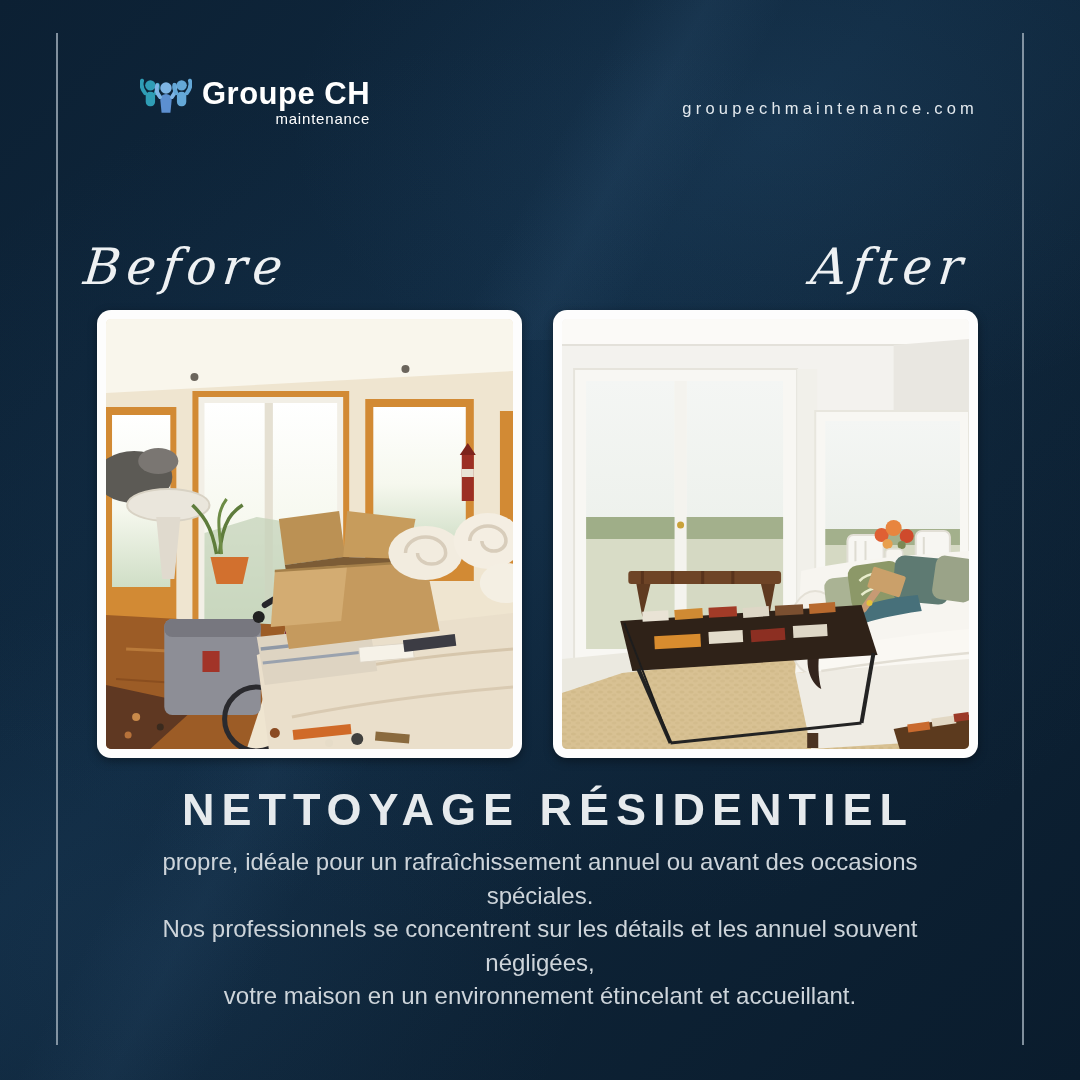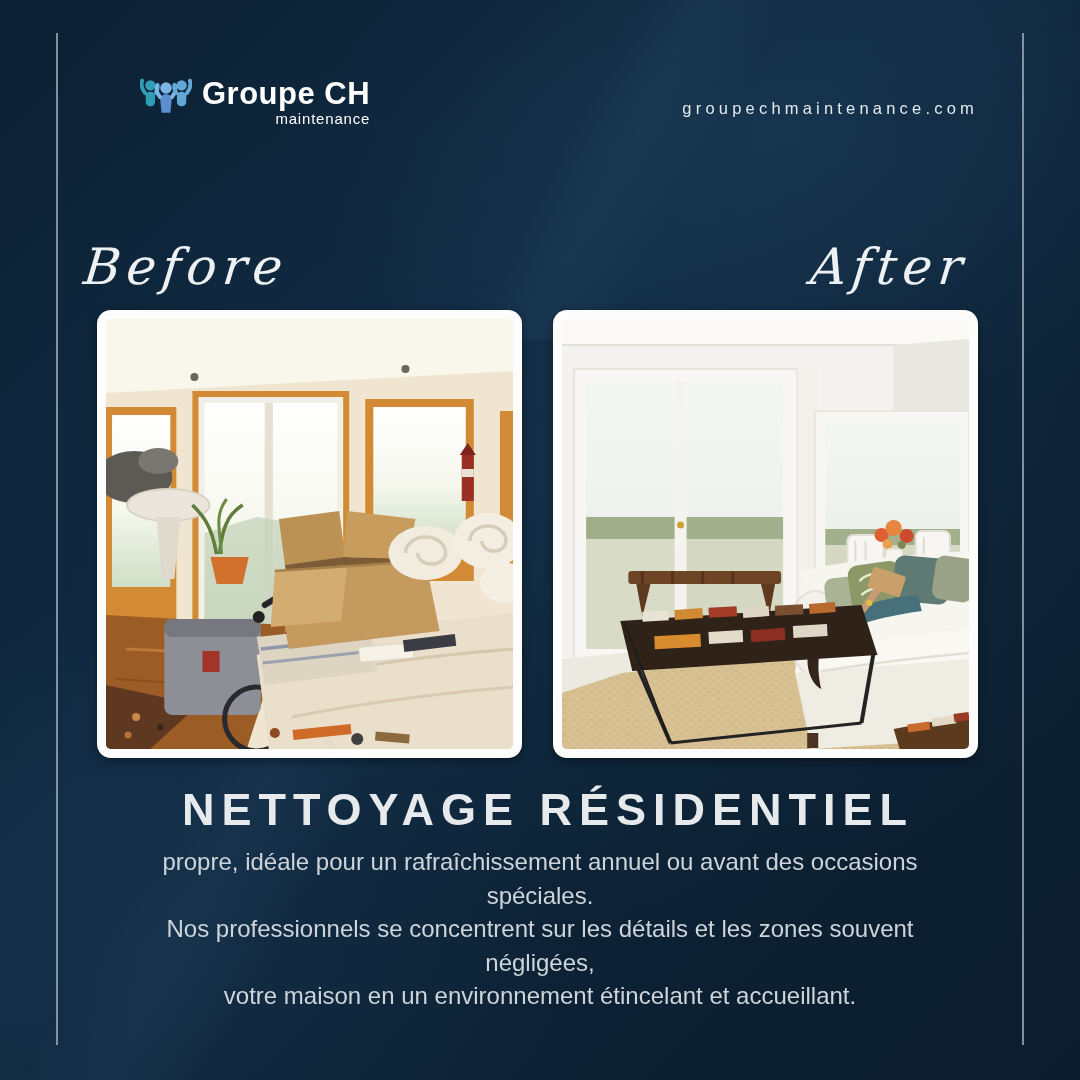--- a/index.html
+++ b/index.html
@@ -298,16 +298,16 @@
         <rect x="344" y="404" width="22" height="8" fill="#c96a2e" transform="rotate(-8 355 408)"></rect>
         <rect x="368" y="398" width="24" height="8" fill="#e2d8c4" transform="rotate(-8 380 402)"></rect>
         <rect x="390" y="394" width="15" height="8" fill="#9c3a28" transform="rotate(-8 397 398)"></rect>
       </svg>
     </div>
   </div>
 
   <div class="title">NETTOYAGE RÉSIDENTIEL</div>
   <div class="body-text">
     <div>propre, idéale pour un rafraîchissement annuel ou avant des occasions spéciales.</div>
-    <div>Nos professionnels se concentrent sur les détails et les zones souvent négligées,</div>
+    <div>Nos professionnels se concentrent sur les détails et les annuel souvent négligées,</div>
     <div>votre maison en un environnement étincelant et accueillant.</div>
   </div>
 </div>
 
 </body></html>

